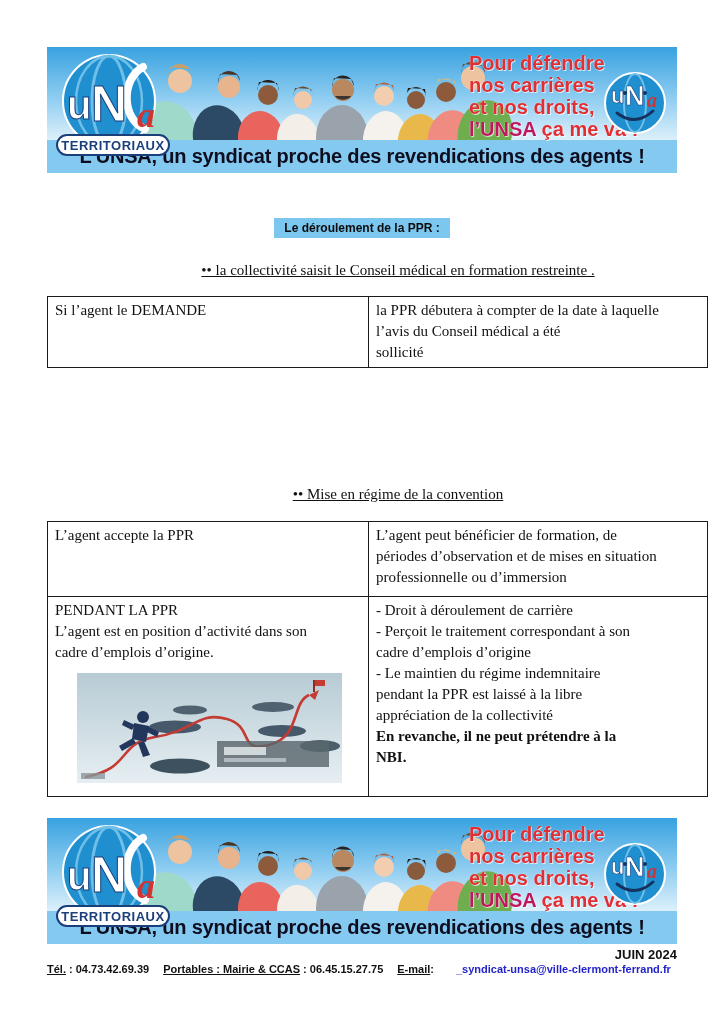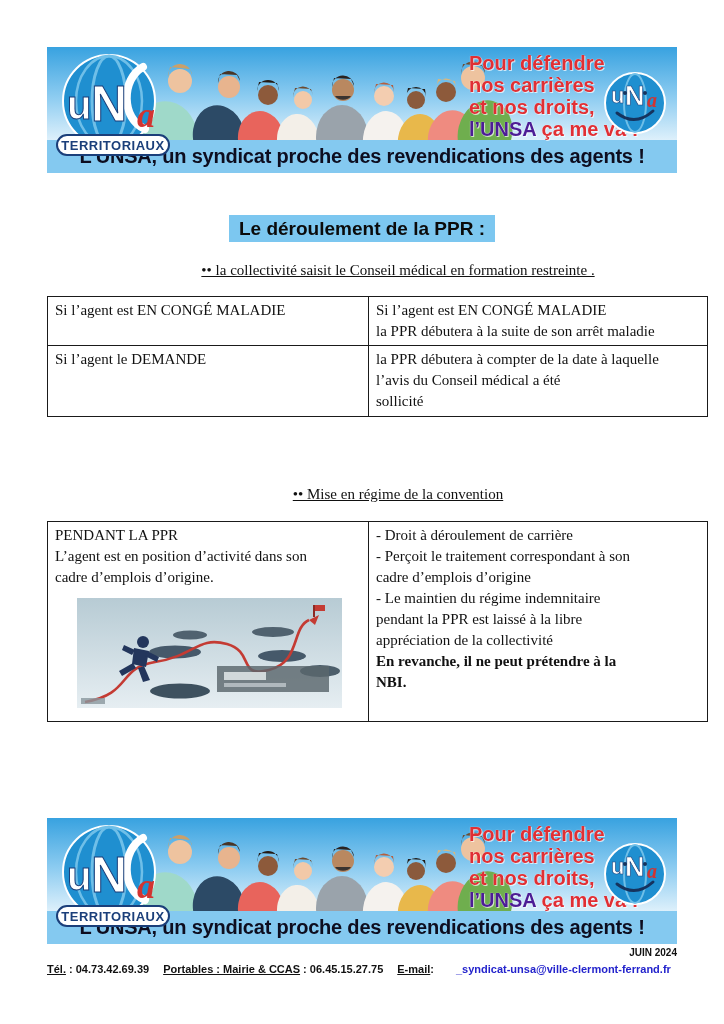--- a/index.html
+++ b/index.html
@@ -11,47 +11,47 @@
   .banner-photo svg{display:block;}
   .banner-strip{position:absolute;left:0;top:93px;width:630px;height:33px;background:#84c9f0;
                 display:flex;align-items:center;justify-content:center;}
   .banner-strip .strip-text{font-family:"Liberation Sans",sans-serif;font-weight:bold;
                 font-size:20px;color:#0d0d1f;letter-spacing:-0.2px;white-space:nowrap;}
   .logo-main{position:absolute;left:8px;top:6px;width:118px;height:110px;z-index:3;}
   .logo-small{position:absolute;right:10px;top:24px;width:64px;height:64px;z-index:3;}
   .slogan{position:absolute;left:378px;top:5px;width:300px;z-index:2;
           font-family:"Liberation Sans",sans-serif;font-weight:bold;font-size:20px;
           line-height:22px;color:#e02f34;text-shadow:0 0 1px #fff, 1px 1px 0 #ffffffaa;margin-left:44px;}
-  .slogan .navy{color:#4c1d95;}
+  .slogan .navy{color:#be185d;}
   .slogan div{white-space:nowrap;}
   
   .doc-title{position:absolute;left:0;top:218px;width:724px;text-align:center;}
   .doc-title span{background:#7cc7f0;padding:3px 10px;font-family:"Liberation Sans",sans-serif;
-                  font-weight:bold;font-size:19px;color:#0b0b0b;}
+                  font-weight:bold;font-size:12px;color:#0b0b0b;}
   .subtitle{position:absolute;left:0;width:724px;text-align:center;font-size:15px;
             text-decoration:underline;color:#111;padding-left:36px;}
   .sub1{top:262px;}
   .sub2{top:486px;}
   
   table.doc{position:absolute;left:47px;width:630px;border-collapse:collapse;table-layout:fixed;}
   .t1{top:296px;}
   .t2{top:521px;}
   table.doc td{border:1.5px solid #1a1a1a;vertical-align:top;padding:3px 7px;
                font-size:15px;line-height:21px;}
   .colL{width:306px;}
   .colR{width:324px;}
   .r44{height:42px;} .r66{height:64px;margin-left:36px;} .r70{height:68px;} .rBig{height:178px;margin-top:12px;}
   .bold-run{font-weight:bold;}
   
   .cell-illustration{margin:10px 0 4px 22px;width:265px;height:110px;}
   
   .footer-banner{top:818px;}
   .header-banner{top:47px;}
   .doc-date{position:absolute;top:947px;right:47px;font-family:"Liberation Sans",sans-serif;
-            font-weight:bold;font-size:10px;color:#111;}
+            font-weight:bold;font-size:13px;color:#111;}
   .contact{position:absolute;top:963px;left:47px;width:640px;font-family:"Liberation Sans",sans-serif;
            font-weight:bold;font-size:11px;color:#111;white-space:nowrap;}
   .contact .u{text-decoration:underline;}
   .contact .gap{display:inline-block;width:14px;}
   .contact .email{color:#2323cc;margin-left:22px;}
 </style>
 </head>
 <body>
 
 <div class="page">
@@ -137,42 +137,43 @@
   </div>
 
   <div class="doc-title">
     <span>Le déroulement de la PPR :</span>
   </div>
 
   <div class="subtitle sub1">•• la collectivité saisit le Conseil médical en formation restreinte .</div>
 
   <table class="doc t1">
     <tbody>
-        <tr>
-      <td class="colL r44">Si l’agent est EN CONGÉ MALADIE</td>
-      <td class="colR r44">
-            <div>Si l’agent est EN CONGÉ MALADIE</div>
-            <div>la PPR débutera à la suite de son arrêt maladie</div>
-          </td>
-    </tr>
     <tr>
       <td class="colL r66">Si l’agent le DEMANDE</td>
       <td class="colR r66">
             <div>la PPR débutera à compter de la date à laquelle</div>
             <div>l’avis du Conseil médical a été</div>
             <div>sollicité</div>
           </td>
     </tr>
   </tbody>
     </table>
 
   <div class="subtitle sub2">•• Mise en régime de la convention</div>
 
   <table class="doc t2">
     <tbody>
+        <tr>
+      <td class="colL r70">L’agent accepte la PPR</td>
+      <td class="colR r70">
+            <div>L’agent peut bénéficier de formation, de</div>
+            <div>périodes d’observation et de mises en situation</div>
+            <div>professionnelle ou d’immersion</div>
+          </td>
+    </tr>
     <tr>
       <td class="colL rBig">
         <div>PENDANT LA PPR</div>
         <div>
               <div>L’agent est en position d’activité dans son</div>
               <div>cadre d’emplois d’origine.</div>
             </div>
         
         <svg class="cell-illustration" viewBox="0 0 265 110">
           <defs>

